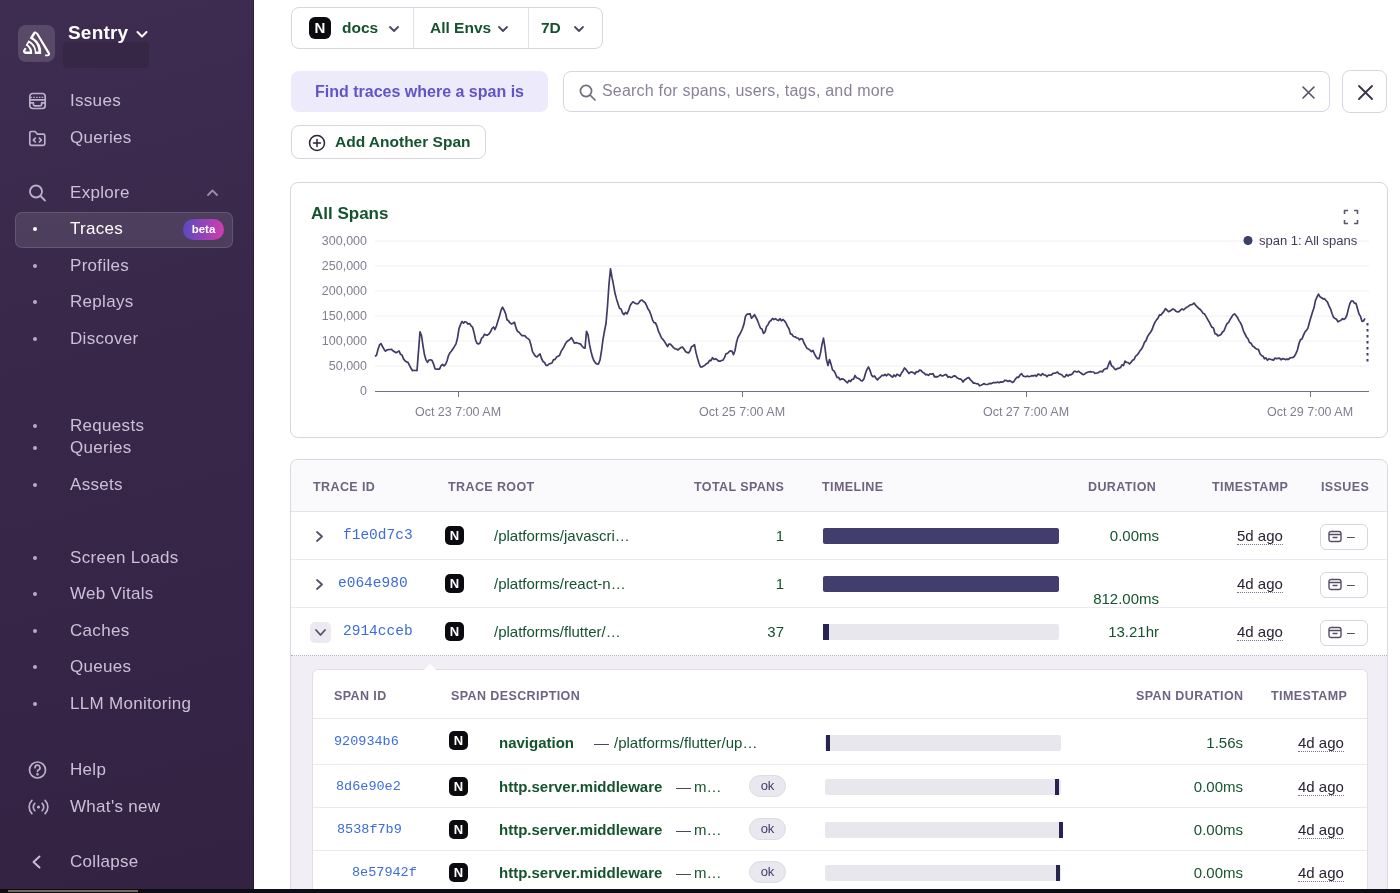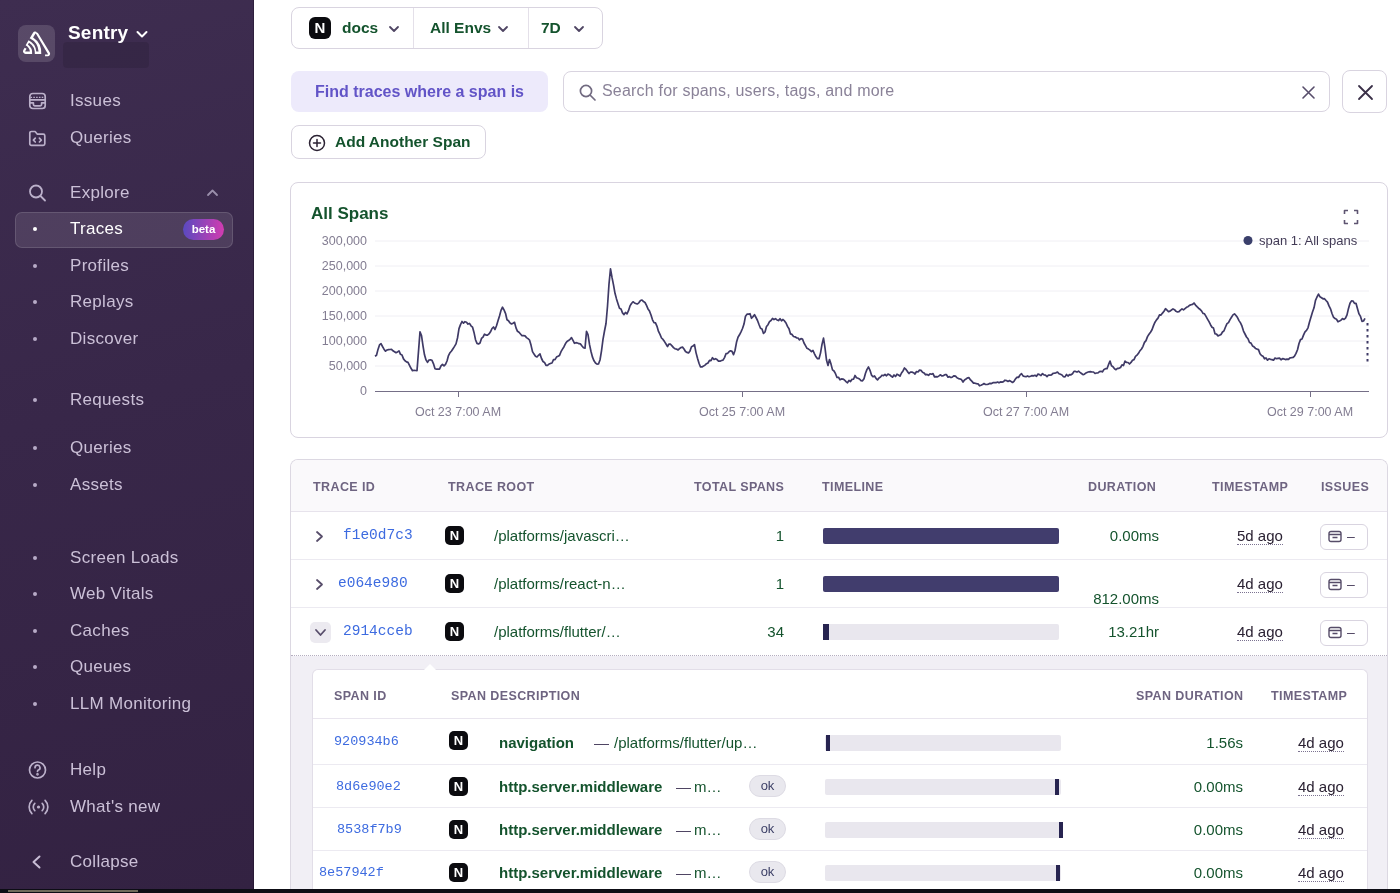--- a/index.html
+++ b/index.html
@@ -122,21 +122,21 @@
       <span class="txt">Profiles</span>
     </div>
   <div class="navItem" style="top:284px">
       <span class="dot"></span>
       <span class="txt">Replays</span>
     </div>
   <div class="navItem" style="top:321px">
       <span class="dot"></span>
       <span class="txt">Discover</span>
     </div>
-  <div class="navItem" style="top:382px">
+  <div class="navItem" style="top:408px">
       <span class="dot"></span>
       <span class="txt">Requests</span>
     </div>
   <div class="navItem" style="top:430px">
       <span class="dot"></span>
       <span class="txt">Queries</span>
     </div>
   <div class="navItem" style="top:467px">
       <span class="dot"></span>
       <span class="txt">Assets</span>
@@ -313,21 +313,21 @@
         </div>
     </div>
     <div class="row" style="top:148px;border-bottom:1px dotted #b5aec0">
       <div class="abs" style="left:19px;top:14px;width:21px;height:21px;border-radius:5px;background:#eceaf0"></div>
       <svg class="abs" style="left:23px;top:20px" width="13" height="9" viewBox="0 0 13 9" fill="none" stroke="#584e6b" stroke-width="1.8" stroke-linecap="round" stroke-linejoin="round">
           <path d="M2 2 L6.5 7 L11 2"></path>
         </svg>
       <span class="abs link" style="left:52px;top:15px">2914cceb</span>
       <span class="nicon abs" style="left:154px;top:14px">N</span>
       <span class="abs dk" style="left:203px;top:15px;font-size:15px">/platforms/flutter/…</span>
-      <span class="abs dk" style="left:471px;top:15px;font-size:15px;width:22px;text-align:right">34</span>
+      <span class="abs dk" style="left:471px;top:15px;font-size:15px;width:22px;text-align:right">37</span>
       <div class="track" style="left:532px;top:16px;width:236px"></div>
       <div class="mark" style="left:532px;top:16px;width:6px"></div>
       <span class="abs dk" style="left:768px;top:15px;font-size:15px;width:100px;text-align:right">13.21hr</span>
       <span class="abs ts" style="left:946px;top:15px">4d ago</span>
       <div class="issueBtn" style="left:1029px;top:12px">
           <svg class="abs" style="left:7px;top:5px" width="14" height="13" viewBox="0 0 14 13" fill="none" stroke="#564c68" stroke-width="1.4">
             <rect x="1" y="1.5" width="12" height="10" rx="2"></rect>
             <path d="M1 4.5 H13 M4.5 7.5 h5"></path>
           </svg>
           <span class="abs" style="left:26px;top:3px;color:#564c68;font-size:14px">–</span>
@@ -369,21 +369,21 @@
           <span class="abs dk" style="left:186px;top:13px;font-size:15px;font-weight:700">http.server.middleware</span>
           <span class="abs" style="left:363px;top:13px;font-size:15px;color:#4f4563">—</span>
           <span class="abs dk" style="left:381px;top:13px;font-size:15px">m…</span>
           <span class="okPill" style="left:436px;top:10px">ok</span>
           <div class="track" style="left:512px;top:14px;width:236px"></div>
           <div class="mark" style="left:746px;top:14px"></div>
           <span class="abs dk" style="left:830px;top:13px;font-size:15px;width:100px;text-align:right">0.00ms</span>
           <span class="abs ts" style="left:985px;top:13px">4d ago</span>
         </div>
         <div class="irow" style="top:181px;border-bottom:none">
-          <span class="abs ilink" style="left:6px;top:14px">8e57942f</span>
+          <span class="abs ilink" style="left:39px;top:14px">8e57942f</span>
           <span class="nicon abs" style="left:136px;top:12px">N</span>
           <span class="abs dk" style="left:186px;top:13px;font-size:15px;font-weight:700">http.server.middleware</span>
           <span class="abs" style="left:363px;top:13px;font-size:15px;color:#4f4563">—</span>
           <span class="abs dk" style="left:381px;top:13px;font-size:15px">m…</span>
           <span class="okPill" style="left:436px;top:10px">ok</span>
           <div class="track" style="left:512px;top:14px;width:236px"></div>
           <div class="mark" style="left:743px;top:14px"></div>
           <span class="abs dk" style="left:830px;top:13px;font-size:15px;width:100px;text-align:right">0.00ms</span>
           <span class="abs ts" style="left:985px;top:13px">4d ago</span>
         </div>

